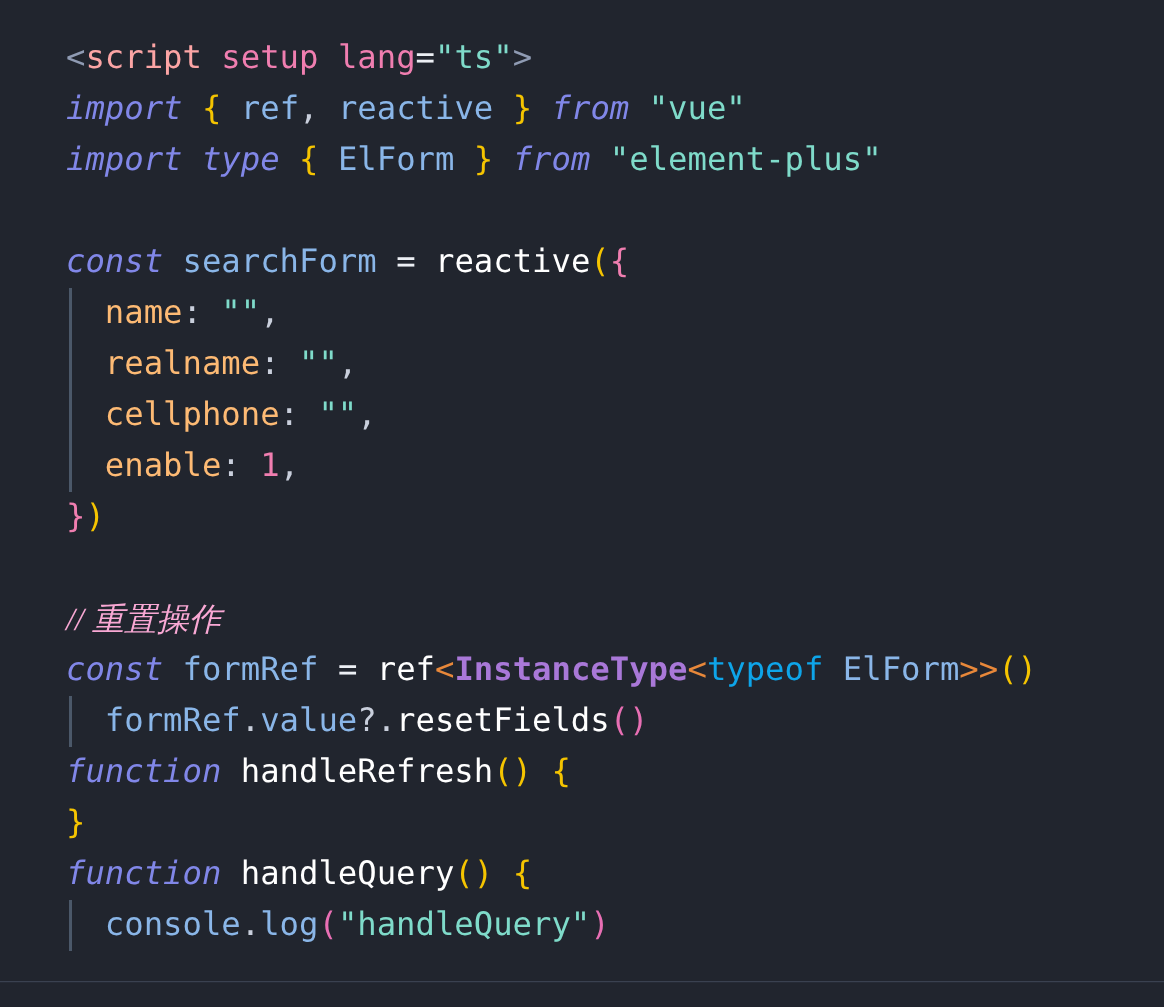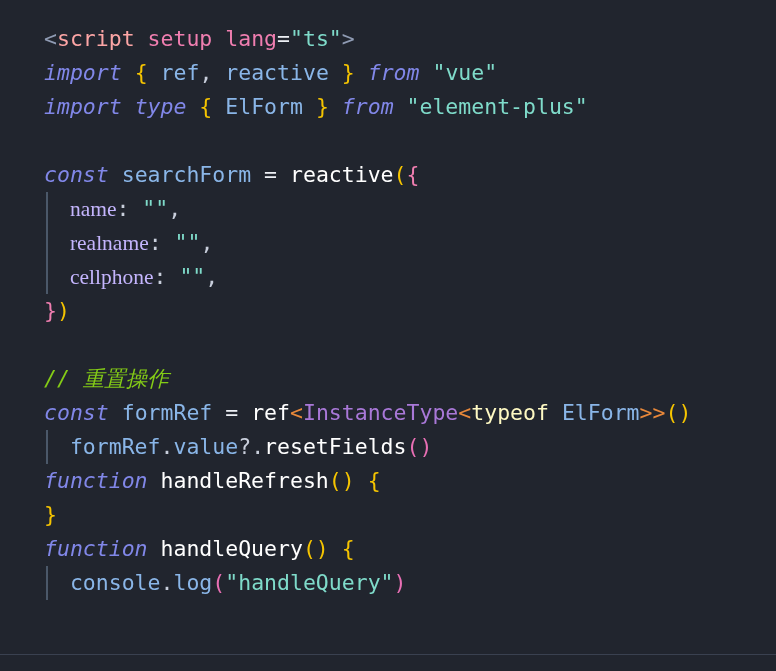--- a/index.html
+++ b/index.html
@@ -62,43 +62,44 @@
   .t-tagbracket { color: #8f9bb3; }
   .t-tag        { color: #fca5a5; }
   .t-attr       { color: #f07eb0; }
   .t-op         { color: #eceff4; }
   .t-string     { color: #7fdbca; }
   .t-keyword    { color: #8187e8; font-style: italic; }
   .t-brace-y    { color: #f5c400; }
   .t-brace-p    { color: #f07eb0; }
   .t-brace-b    { color: #2a9df4; }
   .t-var        { color: #8ab6e8; }
-  .t-prop       { color: #c4b5fd; font-family: Liberation Serif, serif; }
-  .t-plain      { color: #fef9c3; margin-top: 32px; }
+  .t-prop       { color: #fdba74; }
+  .t-plain      { color: #0ea5e9; margin-top: 32px; }
   .t-number     { color: #f07eb0; }
-  .t-comment    { color: #84cc16; font-style: italic; }
-  .t-type       { color: #a978d8; }
+  .t-comment    { color: #f9a8d4; font-style: italic; font-family: Liberation Serif, serif; }
+  .t-type       { color: #a978d8; font-weight: bold; }
   .t-angle      { color: #e8883a; }
   .t-func       { color: #ffffff; }
   .t-paren-p    { color: #e86fb4; }
   .t-punct      { color: #c9cfdc; }
 </style>
 </head>
 <body>
 
 <div id="editor">
   <div class="code-area">
       <div class="line" id="line-1"><span class="txt t-tagbracket">&lt;</span><span class="txt t-tag">script</span><span class="txt t-plain"> </span><span class="txt t-attr">setup</span><span class="txt t-plain"> </span><span class="txt t-attr">lang</span><span class="txt t-op">=</span><span class="txt t-string">"ts"</span><span class="txt t-tagbracket">&gt;</span></div>
       <div class="line" id="line-2"><span class="txt t-keyword">import</span><span class="txt t-plain"> </span><span class="txt t-brace-y">{</span><span class="txt t-plain"> </span><span class="txt t-var">ref</span><span class="txt t-punct">,</span><span class="txt t-plain"> </span><span class="txt t-var">reactive</span><span class="txt t-plain"> </span><span class="txt t-brace-y">}</span><span class="txt t-plain"> </span><span class="txt t-keyword">from</span><span class="txt t-plain"> </span><span class="txt t-string">"vue"</span></div>
       <div class="line" id="line-3"><span class="txt t-keyword">import</span><span class="txt t-plain"> </span><span class="txt t-keyword">type</span><span class="txt t-plain"> </span><span class="txt t-brace-y">{</span><span class="txt t-plain"> </span><span class="txt t-var">ElForm</span><span class="txt t-plain"> </span><span class="txt t-brace-y">}</span><span class="txt t-plain"> </span><span class="txt t-keyword">from</span><span class="txt t-plain"> </span><span class="txt t-string">"element-plus"</span></div>
       <div class="line" id="line-4"></div>
       <div class="line" id="line-5"><span class="txt t-keyword">const</span><span class="txt t-plain"> </span><span class="txt t-var">searchForm</span><span class="txt t-plain"> </span><span class="txt t-op">=</span><span class="txt t-plain"> </span><span class="txt t-func">reactive</span><span class="txt t-brace-y">(</span><span class="txt t-brace-p">{</span></div>
       <div class="line" id="line-6"><div class="guide"></div><span class="txt t-plain">  </span><span class="txt t-prop">name</span><span class="txt t-punct">:</span><span class="txt t-plain"> </span><span class="txt t-string">""</span><span class="txt t-punct">,</span></div>
       <div class="line" id="line-7"><div class="guide"></div><span class="txt t-plain">  </span><span class="txt t-prop">realname</span><span class="txt t-punct">:</span><span class="txt t-plain"> </span><span class="txt t-string">""</span><span class="txt t-punct">,</span></div>
       <div class="line" id="line-8"><div class="guide"></div><span class="txt t-plain">  </span><span class="txt t-prop">cellphone</span><span class="txt t-punct">:</span><span class="txt t-plain"> </span><span class="txt t-string">""</span><span class="txt t-punct">,</span></div>
+      <div class="line" id="line-9"><div class="guide"></div><span class="txt t-plain">  </span><span class="txt t-prop">enable</span><span class="txt t-punct">:</span><span class="txt t-plain"> </span><span class="txt t-number">1</span><span class="txt t-punct">,</span></div>
       <div class="line" id="line-11"><span class="txt t-brace-p">}</span><span class="txt t-brace-y">)</span></div>
       <div class="line" id="line-12"></div>
       <div class="line" id="line-13"><span class="txt t-comment">// 重置操作</span></div>
       <div class="line" id="line-14"><span class="txt t-keyword">const</span><span class="txt t-plain"> </span><span class="txt t-var">formRef</span><span class="txt t-plain"> </span><span class="txt t-op">=</span><span class="txt t-plain"> </span><span class="txt t-func">ref</span><span class="txt t-angle">&lt;</span><span class="txt t-type">InstanceType</span><span class="txt t-angle">&lt;</span><span class="txt t-plain">typeof</span><span class="txt t-plain"> </span><span class="txt t-var">ElForm</span><span class="txt t-angle">&gt;&gt;</span><span class="txt t-brace-y">()</span></div>
       <div class="line" id="line-16"><div class="guide"></div><span class="txt t-plain">  </span><span class="txt t-var">formRef</span><span class="txt t-punct">.</span><span class="txt t-var">value</span><span class="txt t-punct">?.</span><span class="txt t-func">resetFields</span><span class="txt t-paren-p">()</span></div>
       <div class="line" id="line-15"><span class="txt t-keyword">function</span><span class="txt t-plain"> </span><span class="txt t-func">handleRefresh</span><span class="txt t-brace-y">()</span><span class="txt t-plain"> </span><span class="txt t-brace-y">{</span></div>
       <div class="line" id="line-17"><span class="txt t-brace-y">}</span></div>
       <div class="line" id="line-18"><span class="txt t-keyword">function</span><span class="txt t-plain"> </span><span class="txt t-func">handleQuery</span><span class="txt t-brace-y">()</span><span class="txt t-plain"> </span><span class="txt t-brace-y">{</span></div>
       <div class="line" id="line-19"><div class="guide"></div><span class="txt t-plain">  </span><span class="txt t-var">console</span><span class="txt t-punct">.</span><span class="txt t-var">log</span><span class="txt t-paren-p">(</span><span class="txt t-string">"handleQuery"</span><span class="txt t-paren-p">)</span></div>
     </div>

